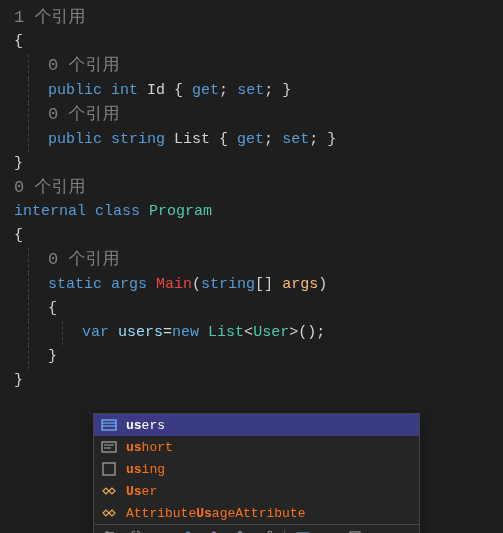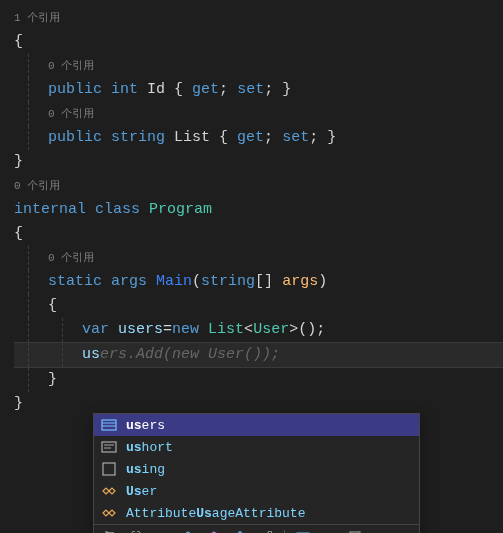--- a/index.html
+++ b/index.html
@@ -12,26 +12,26 @@
     height: 533px;
     overflow: hidden;
     position: relative;
   }
   .code-area {
     padding: 6px 0 0 14px;
     line-height: 24px;
   }
   .ref {
     color: #808080;
-    font-size: 11px;
+    font-size: 17px;
     font-family: Liberation Mono, monospace;
   }
   .kw { color: #569cd6; }
   .type { color: #4ec9b0; }
-  .method { color: #3b82f6; text-align: center; }
+  .method { color: #ef4444; text-align: center; }
   .param { color: #fdba74; }
   .var { color: #9cdcfe; }
   .punct { color: #d4d4d4; }
   .ghost { color: #666; font-style: italic; }
   .indent1 { padding-left: 34px; }
   .indent2 { padding-left: 68px; }
   .brace { color: #d4d4d4; }
   .row { white-space: pre; position: relative; }
   .gl {
     position: absolute;
@@ -53,21 +53,21 @@
     border: 1px solid #454545;
     box-shadow: 0 4px 12px rgba(0,0,0,.4);
     font-size: 13px;
     z-index: 10;
   }
   .isense-item {
     display: flex;
     align-items: center;
     padding: 2px 6px;
     height: 22px;
-    color: #7dd3fc;
+    color: #f97316;
   }
   .isense-item.selected {
     background: #3b3b85;
     color: #fff;
   }
   .isense-icon {
     width: 18px;
     height: 16px;
     margin-right: 8px;
     flex-shrink: 0;
@@ -114,21 +114,20 @@
   <div class="row ref">0 个引用</div>
   <div class="row"><span class="kw">internal</span> <span class="kw">class</span> <span class="type">Program</span></div>
   <div class="row brace">{</div>
 
   <div class="row"><span class="gl" style="left:14px"></span><span class="indent1 ref">0 个引用</span></div>
   <div class="row"><span class="gl" style="left:14px"></span><span class="indent1"><span class="kw">static</span> <span class="kw">args</span> <span class="method">Main</span>(<span class="kw">string</span>[] <span class="param">args</span>)</span></div>
   <div class="row"><span class="gl" style="left:14px"></span><span class="indent1 brace">{</span></div>
 
   <div class="row"><span class="gl" style="left:14px"></span><span class="gl" style="left:48px"></span><span class="indent2"><span class="kw">var</span> <span class="var">users</span>=<span class="kw">new</span> <span class="type">List</span>&lt;<span class="type">User</span>&gt;();</span></div>
 
-  <div class="row current-line"><span class="gl" style="left:14px"></span><span class="gl" style="left:48px"></span><span class="indent2"><span class="var">us</span><span class="ghost">ers.Add(new User());</span></span></div>
 
   <div class="row"><span class="gl" style="left:14px"></span><span class="indent1 brace">}</span></div>
 
   <div class="row brace">}</div>
 </div>
 
 <div class="intellisense">
   <div class="isense-item selected">
     <span class="isense-icon">
       <svg width="16" height="12" viewBox="0 0 16 12">

